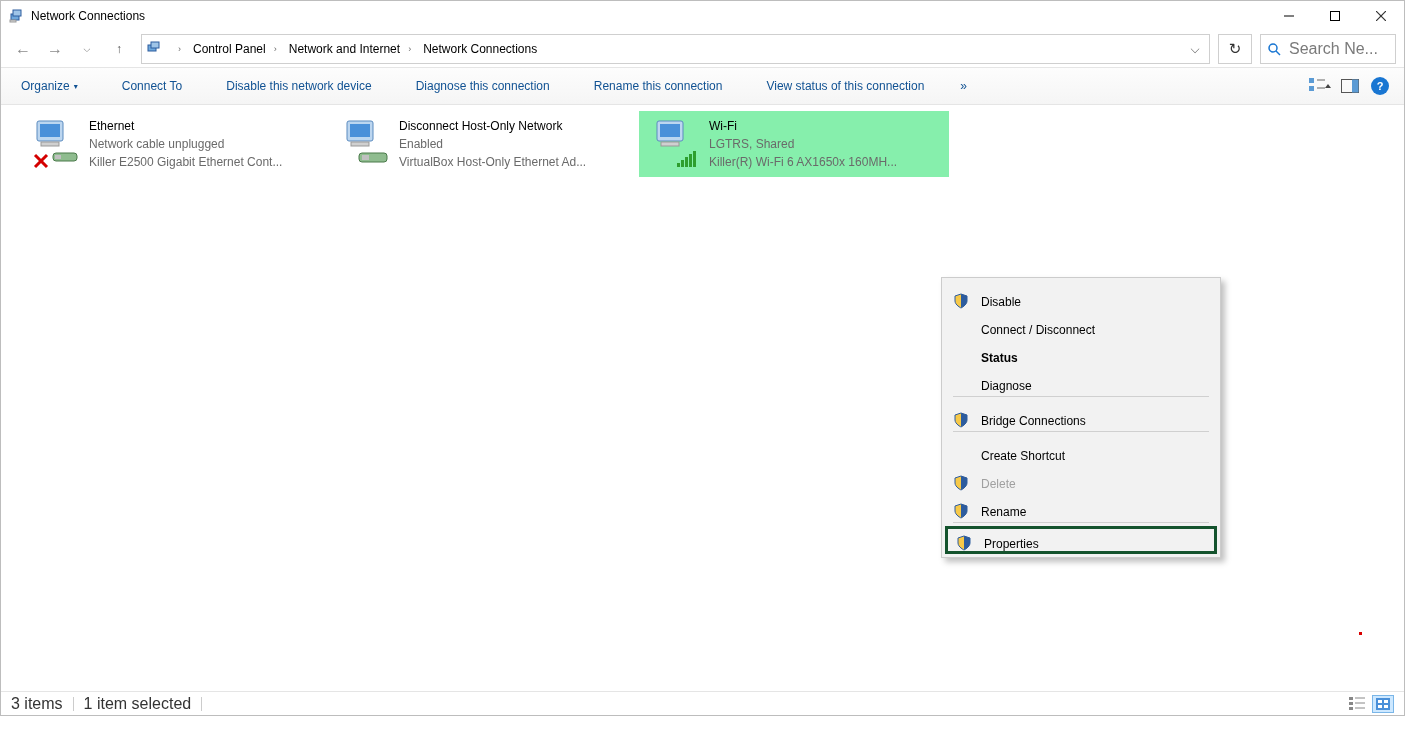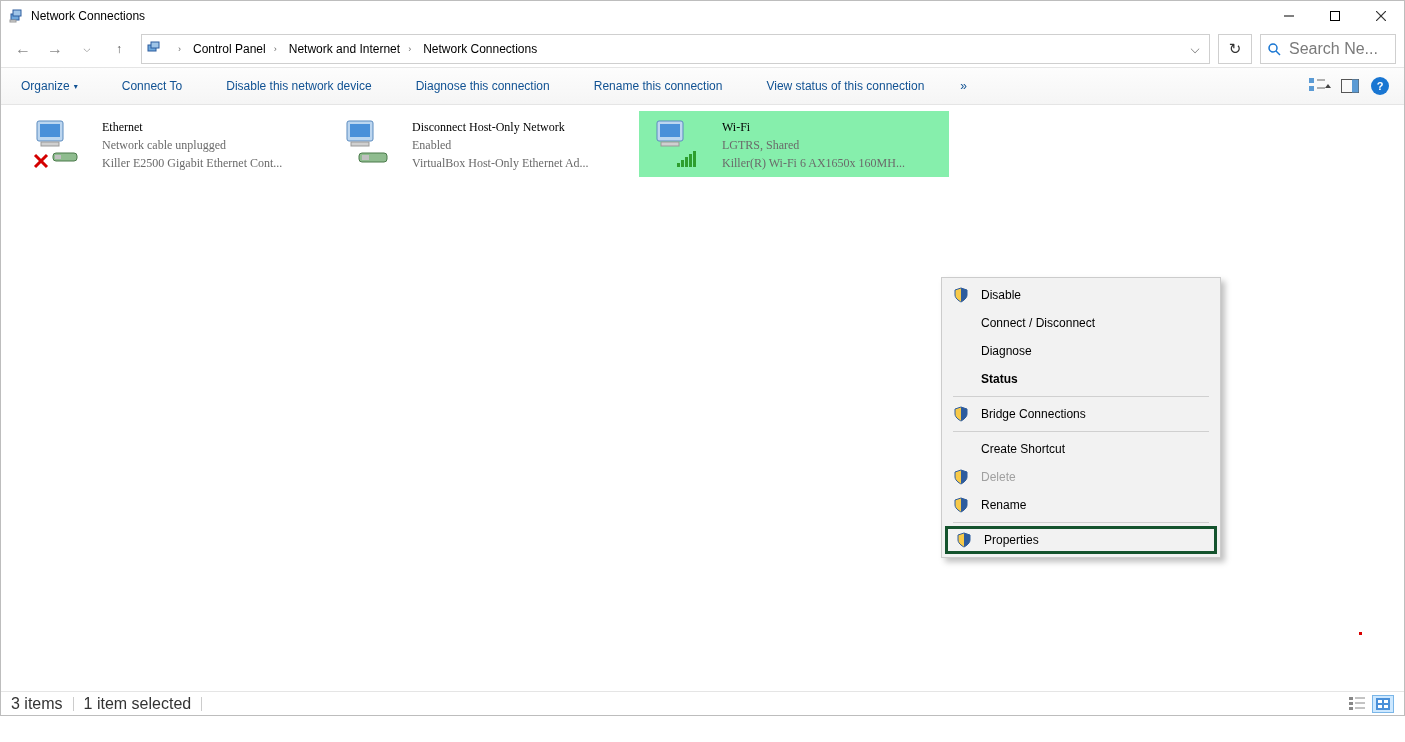--- a/index.html
+++ b/index.html
@@ -27,29 +27,29 @@
   
   .cmdbar { height: 38px; border-top: 1px solid #e5e5e5; border-bottom: 1px solid #e5e5e5; background: linear-gradient(#fdfdfd,#f5f5f5); display: flex; align-items: center; padding: 0 10px; gap: 2px; }
   .cmdbtn { padding: 4px 10px; color: #115293; display: flex; align-items: center; gap: 4px; }
   .cmdbtn .dd { font-size: 8px; }
   .cmd-spacer { flex: 1 1 auto; }
   .cmdicon { width: 28px; height: 24px; display: flex; align-items: center; justify-content: center; color: #444; }
   .help-icon { width: 18px; height: 18px; border-radius: 50%; background: #1976d2; color: #fff; display: flex; align-items: center; justify-content: center; font-size: 11px; font-weight: bold; }
   
   .content { flex: 1 1 auto; position: relative; overflow: hidden; background: #fff; }
   .items-row { display: flex; align-items: flex-start; padding: 6px 0 0 18px; }
-  .conn-item { width: 310px; display: flex; align-items: center; padding: 4px 6px 4px 4px; gap: 21px; font-family: Liberation Serif, serif; }
+  .conn-item { width: 310px; display: flex; align-items: flex-start; padding: 4px 6px 4px 4px; gap: 8px; }
   .conn-item.selected { background: #86efac; }
   .conn-icon { width: 58px; height: 58px; position: relative; flex-shrink: 0; }
   .conn-text { display: flex; flex-direction: column; line-height: 18px; padding-top: 2px; }
   .conn-text .name { color: #000; }
   .conn-text .sub1, .conn-text .sub2 { color: #6a6a6a; white-space: nowrap; overflow: hidden; text-overflow: ellipsis; max-width: 230px; }
   
   .ctxmenu { position: absolute; top: 172px; left: 940px; width: 280px; background: #f2f2f2; border: 1px solid #ccc; box-shadow: 4px 4px 6px rgba(0,0,0,0.25); padding: 3px; }
-  .ctxitem { height: 28px; display: flex; align-items: center; padding: 0 8px 0 6px; gap: 10px; }
+  .ctxitem { height: 28px; display: flex; align-items: flex-end; padding: 0 8px 0 6px; gap: 10px; }
   .ctxitem .ic { width: 20px; display: flex; justify-content: center; }
   .ctxitem .lbl { flex: 1 1 auto; }
   .ctxitem.bold .lbl { font-weight: 600; }
   .ctxitem.disabled .lbl { color: #a0a0a0; }
   .ctxsep { height: 1px; background: #d0d0d0; margin: 3px 8px; }
   .red-highlight { border: 3px solid #14532d; }
   
   .statusbar { height: 24px; border-top: 1px solid #e5e5e5; display: flex; align-items: center; padding: 0 10px; font-size: 16px; color: #333; }
   .statusbar .sep { width: 1px; height: 14px; background: #ccc; margin: 0 10px; }
   .status-spacer { flex: 1 1 auto; }
@@ -259,27 +259,27 @@
               <path d="M8 1 L14 3 V8 C14 12 8 15 8 15 C8 15 2 12 2 8 V3 Z" fill="#f7c948" stroke="#2d5c9e"></path>
               <path d="M8 1 L14 3 V8 C14 12 8 15 8 15 V1 Z" fill="#2d5c9e"></path>
             </svg>
         </span>
         <span class="lbl">Disable</span>
       </div>
       <div class="ctxitem">
         <span class="ic"></span>
         <span class="lbl">Connect / Disconnect</span>
       </div>
-      <div class="ctxitem">
-        <span class="ic"></span>
-        <span class="lbl">Diagnose</span>
-      </div>
       <div class="ctxitem bold">
         <span class="ic"></span>
         <span class="lbl">Status</span>
+      </div>
+      <div class="ctxitem">
+        <span class="ic"></span>
+        <span class="lbl">Diagnose</span>
       </div>
       <div class="ctxsep"></div>
       <div class="ctxitem">
         <span class="ic">
           <svg width="16" height="16" viewBox="0 0 16 16">
               <path d="M8 1 L14 3 V8 C14 12 8 15 8 15 C8 15 2 12 2 8 V3 Z" fill="#f7c948" stroke="#2d5c9e"></path>
               <path d="M8 1 L14 3 V8 C14 12 8 15 8 15 V1 Z" fill="#2d5c9e"></path>
             </svg>
         </span>
         <span class="lbl">Bridge Connections</span>

